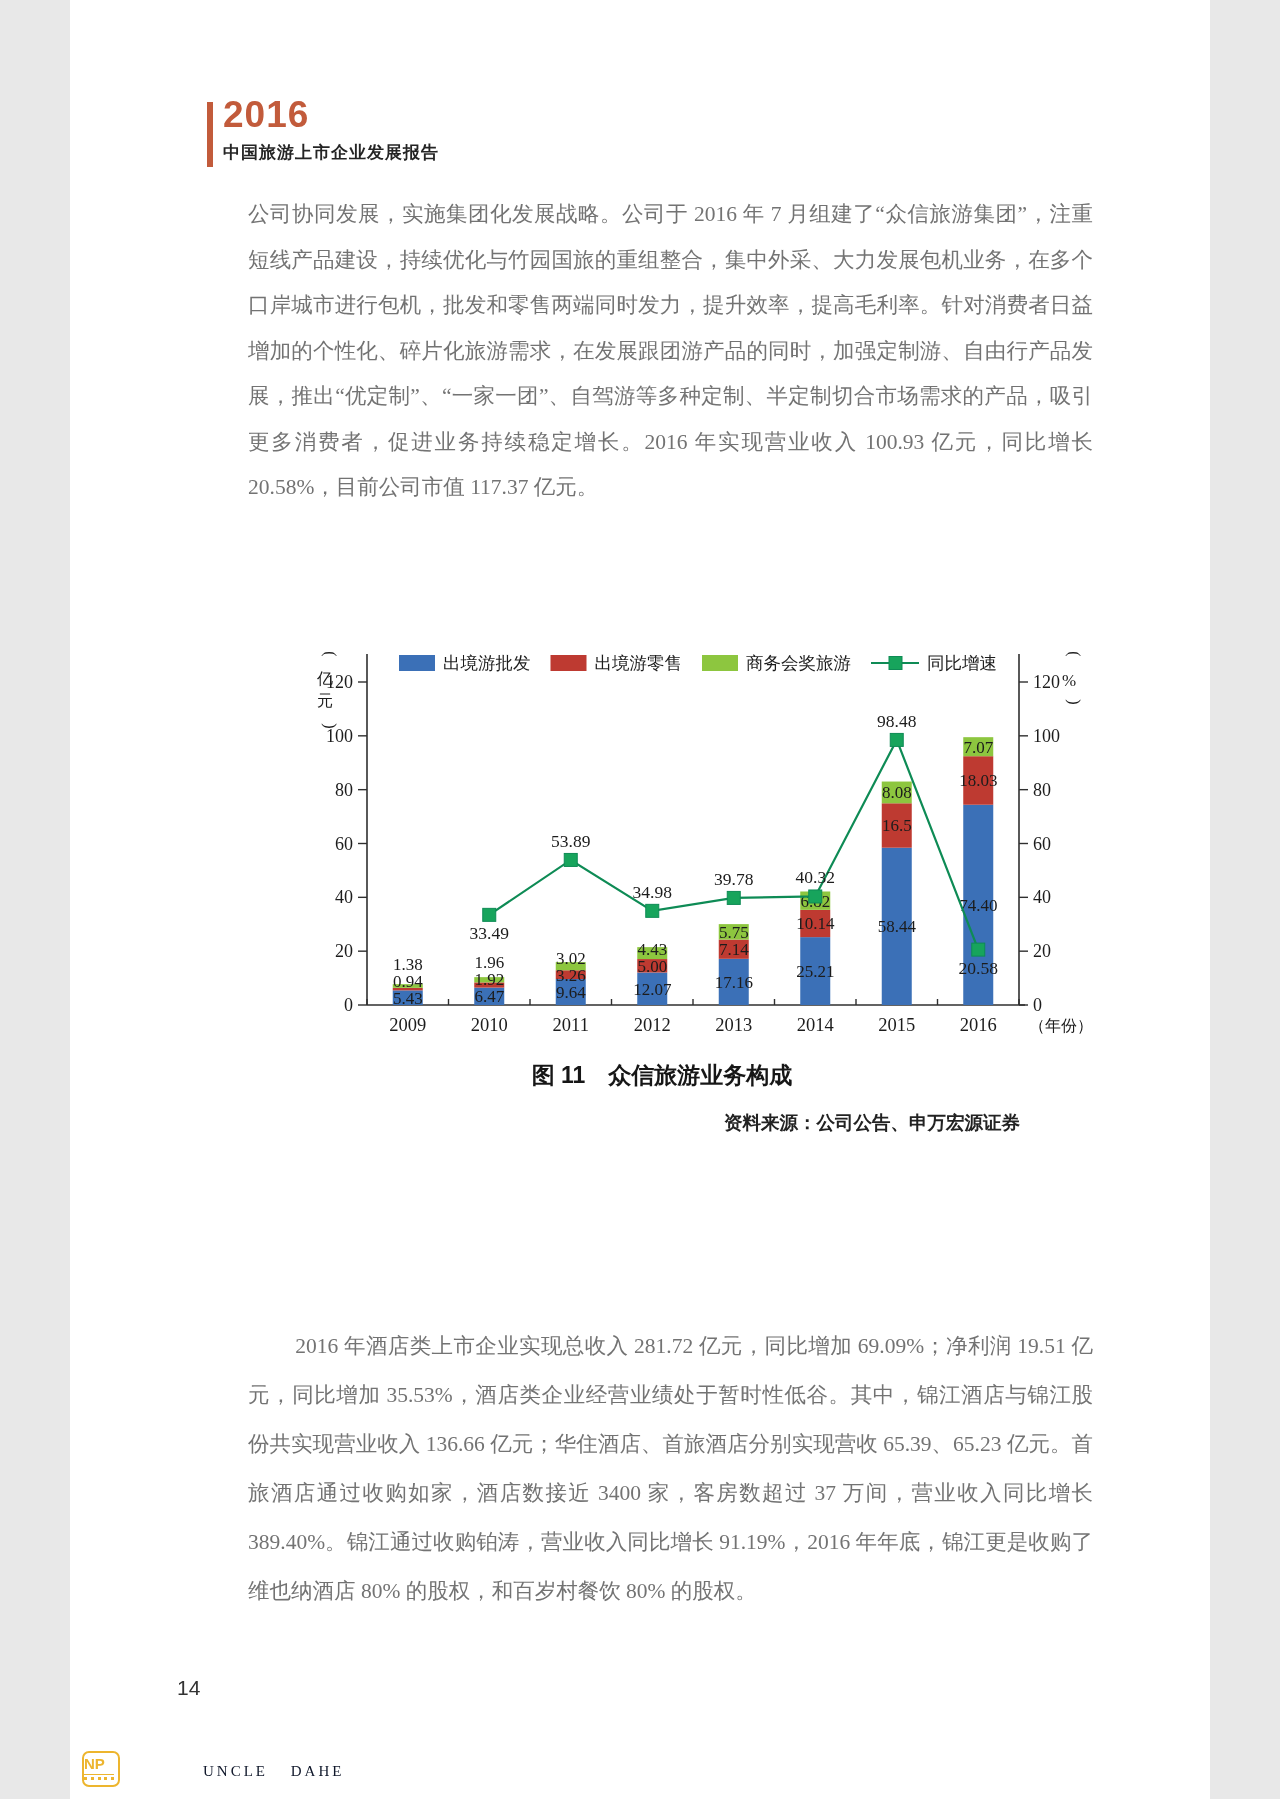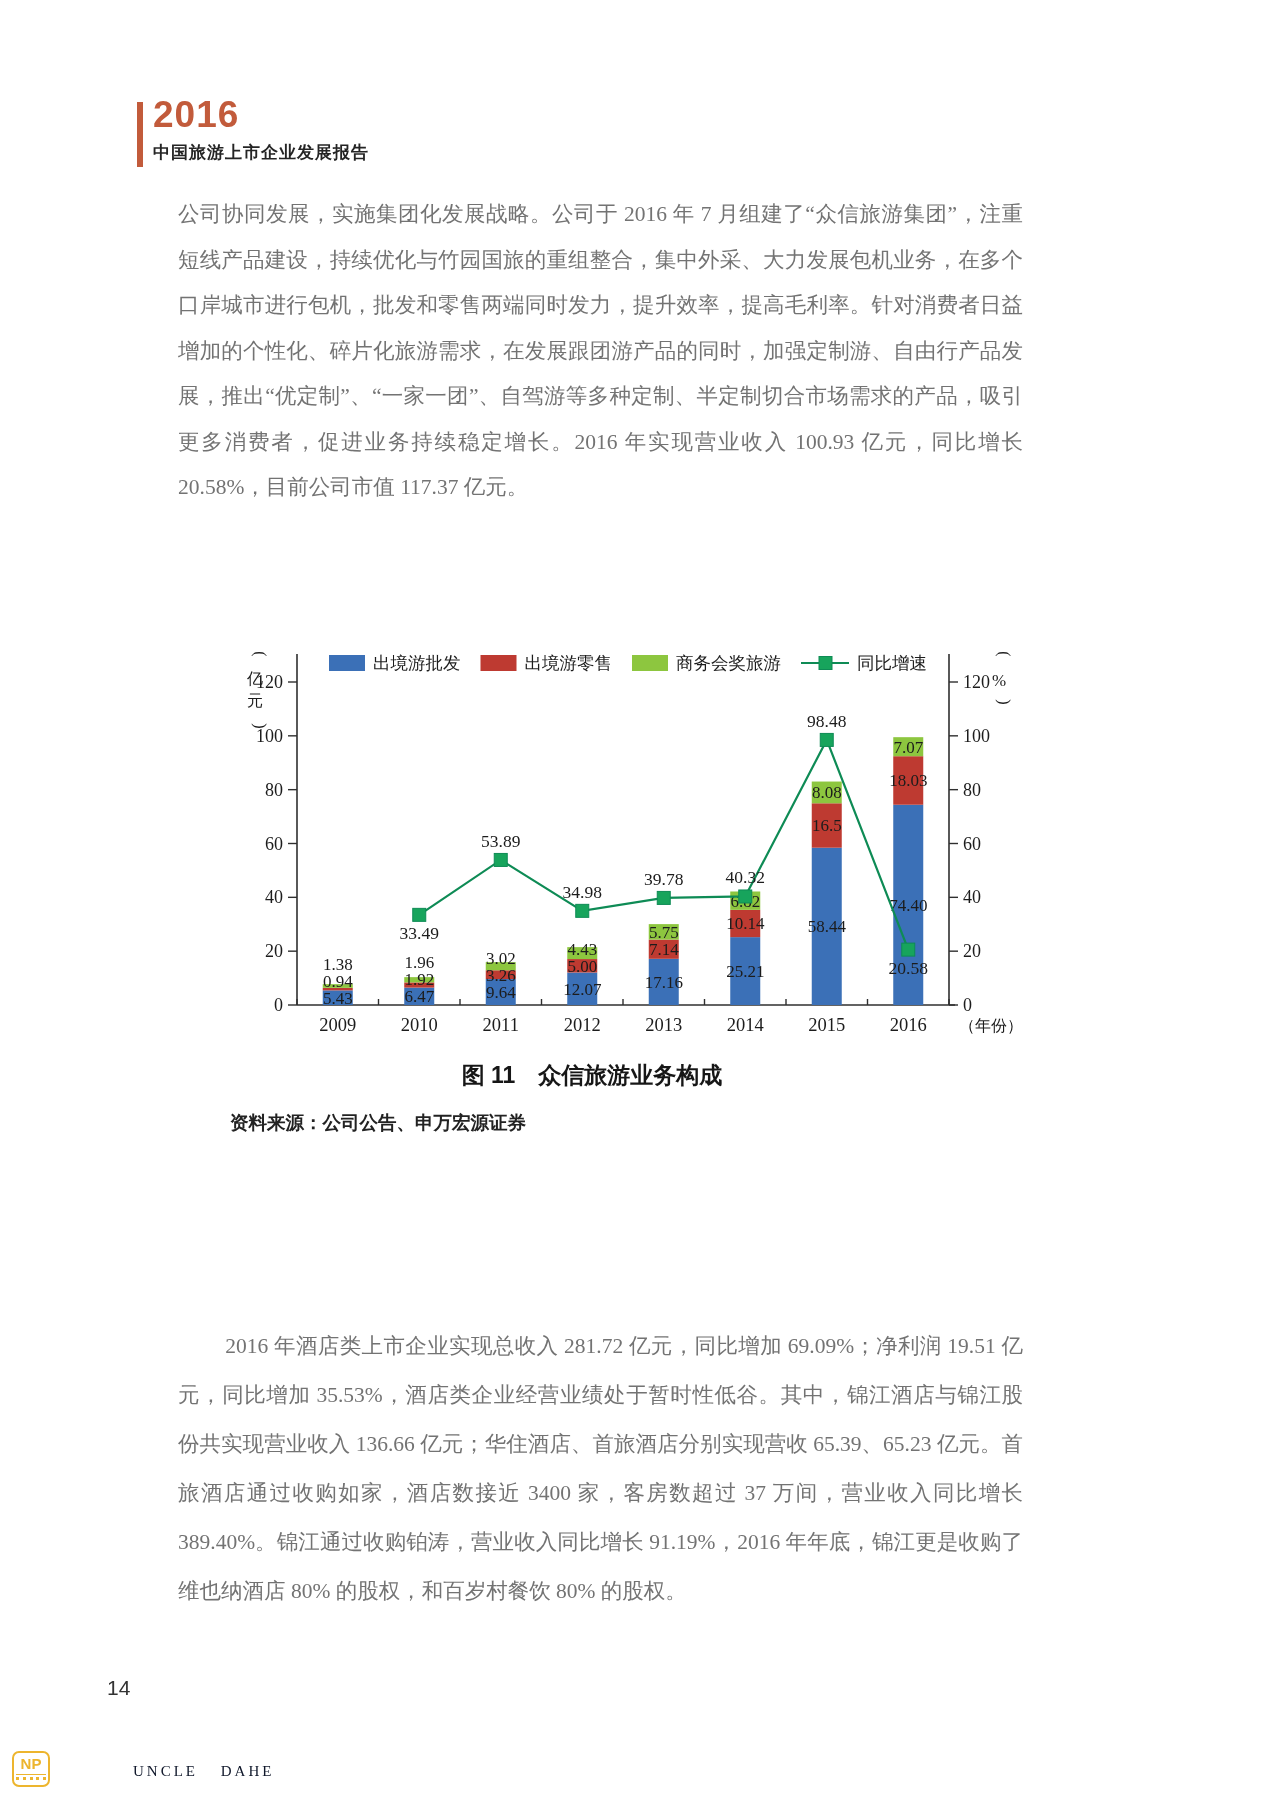--- a/index.html
+++ b/index.html
@@ -1,16 +1,16 @@
 <!DOCTYPE html>
 <html><head>
 <meta charset="utf-8">
 <style>
   html,body{margin:0;padding:0;background:#e8e8e8;}
-  .page{position:relative;width:1280px;height:1799px;background:#ffffff;margin:0 auto;
+  .page{position:relative;width:1140px;height:1799px;background:#ffffff;margin:0 auto;
         font-family:"Liberation Serif","DejaVu Serif",serif;color:#1f1f1f;overflow:hidden;}
 
   
   .hdr-bar{position:absolute;left:137px;top:102px;width:6px;height:65px;background:#c25b3b;}
   .hdr-year{position:absolute;left:153px;top:94px;font-family:"Liberation Sans","DejaVu Sans",sans-serif;
             font-weight:bold;font-size:37px;color:#c25b3b;letter-spacing:1px;}
   .hdr-sub{position:absolute;left:153px;top:141px;font-family:"Liberation Sans","DejaVu Sans",sans-serif;
            font-weight:bold;font-size:17px;color:#242424;letter-spacing:1px;}
 
   
@@ -20,34 +20,34 @@
 
   
   .chart-wrap{position:absolute;left:225px;top:638px;width:800px;height:420px;}
   .chart-wrap svg text{fill:#1c1c1c;}
   .ax{stroke:#2f2f2f;stroke-width:1.6;fill:none;}
   .tick{stroke:#2f2f2f;stroke-width:1.4;}
 
   .fig-caption{position:absolute;left:232px;top:1060px;width:720px;text-align:center;
                font-family:"Liberation Sans","DejaVu Sans",sans-serif;font-weight:bold;
                font-size:23px;color:#161616;}
-  .fig-source{position:absolute;left:230px;top:1110px;width:720px;text-align:left;
+  .fig-source{position:absolute;left:230px;top:1110px;width:720px;text-align:right;
               font-family:"Liberation Sans","DejaVu Sans",sans-serif;font-weight:600;
               font-size:18.5px;color:#222;}
 
   .section-heading{position:absolute;left:145px;top:1220px;
                    font-family:"Liberation Sans","DejaVu Sans",sans-serif;font-weight:bold;
                    font-size:30px;color:#3a6ea5;letter-spacing:1px;}
 
   .page-number{position:absolute;left:107px;top:1676px;font-family:"Liberation Sans","DejaVu Sans",sans-serif;
                font-size:21px;color:#333;text-align:right;}
 
   
   .np-logo{position:absolute;left:12px;top:1751px;width:38px;height:36px;border:2px solid #edb52e;
-           border-radius:7px;box-sizing:border-box;display:flex;flex-direction:column;align-items:center;}
+           border-radius:7px;box-sizing:border-box;display:flex;flex-direction:column;}
   .np-text{font-family:"Liberation Sans","DejaVu Sans",sans-serif;font-weight:bold;font-size:15px;
            color:#edb52e;line-height:20px;margin-top:1px;letter-spacing:0;}
   .np-strip{width:30px;border-top:1.5px solid #edb52e;display:flex;justify-content:space-between;padding-top:2px;}
   .np-strip i{width:3px;height:3px;background:#edb52e;display:block;}
   .footer-brand{position:absolute;left:133px;top:1763px;font-family:"Liberation Serif","DejaVu Serif",serif;
                 font-size:15px;color:#0f172a;letter-spacing:3px;word-spacing:16px;}
 </style>
 </head>
 <body>
 

